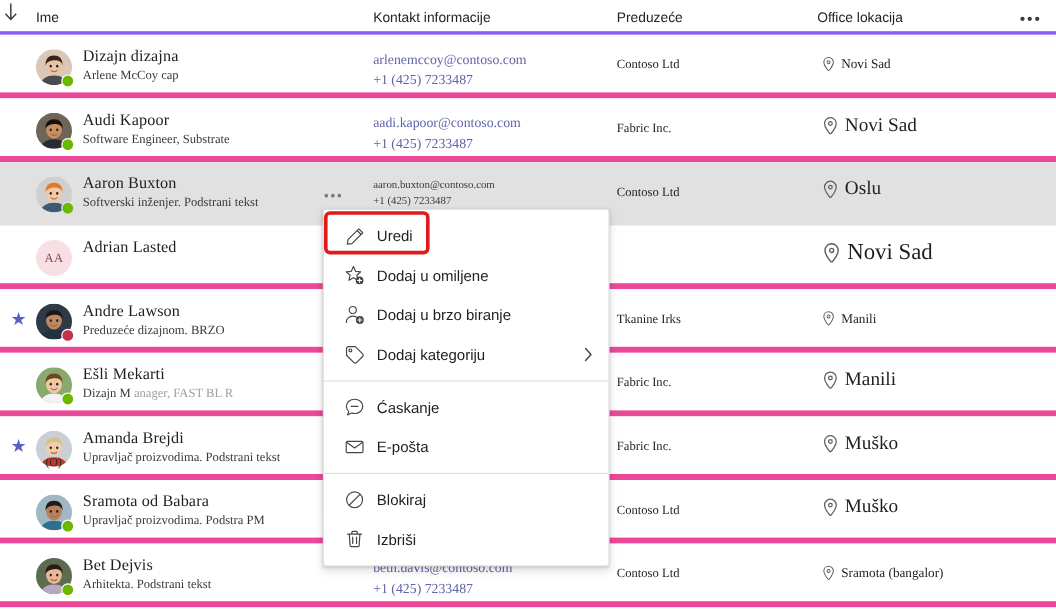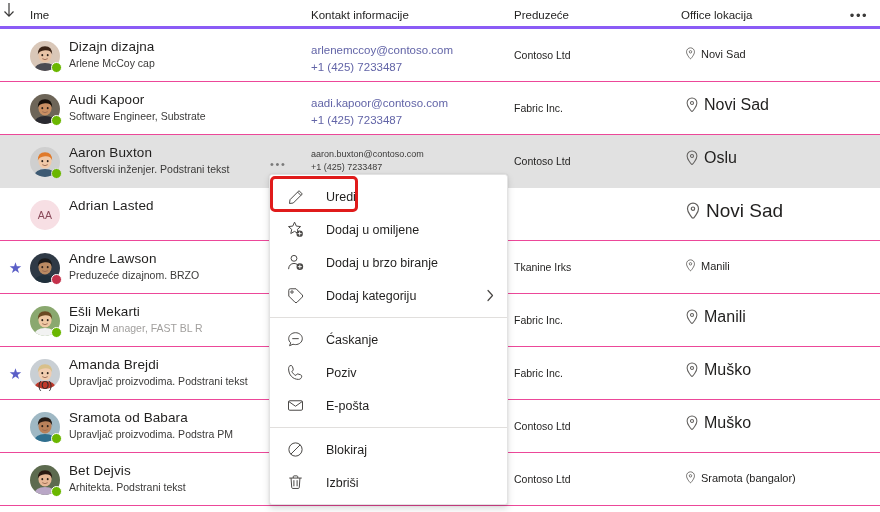--- a/index.html
+++ b/index.html
@@ -44,22 +44,23 @@
     font-size: 13px;
     color: #3b3a39;
     line-height: 1;
   }
 
   
   .rows { position: relative; }
   .row {
     position: relative;
     height: 53px;
-    border-bottom: 1px solid #ec4899;
+    border-bottom: 5px solid #ec4899;
     background: #ffffff;
+    font-family: Liberation Serif, serif;
   }
   .row.selected { background: #e1e1e1; border-bottom-color: #e1e1e1; }
 
   .star {
     position: absolute;
     left: 8px; top: 19px;
     width: 15px; height: 15px;
     color: #5b5fc7;
     font-size: 15px;
     line-height: 15px;
@@ -177,21 +178,21 @@
     z-index: 40;
   }
   .ctx-item {
     position: relative;
     display: flex;
     align-items: center;
     height: 33px;
     padding: 0 12px 0 17px;
     font-size: 12.5px;
     color: #201f1e;
-    gap: 22px;
+    gap: 10px;
     cursor: default;
   }
   .ctx-item .ci {
     flex: 0 0 auto;
     width: 17px; height: 17px;
     display: flex; align-items: center; justify-content: center;
     color: #484644;
   }
   .ctx-item .ci svg { display: block; }
   .ctx-label { flex: 1 1 auto; white-space: nowrap; }
@@ -550,28 +551,20 @@
           <svg width="17" height="17" viewBox="0 0 18 18">
             <path d="M9 1.8c4 0 7.2 2.8 7.2 6.3S13 14.4 9 14.4c-.9 0-1.8-.15-2.6-.4l-3.7 1.6 1.2-3.1C2.6 11.4 1.8 9.9 1.8 8.1 1.8 4.6 5 1.8 9 1.8z" fill="none" stroke="currentColor" stroke-width="1.05" stroke-linejoin="round"></path>
             <path d="M6 8.1h6" stroke="currentColor" stroke-width="1.05" stroke-linecap="round"></path>
           </svg>
         </span>
         <span class="ctx-label">Ćaskanje</span>
       </div>
       <div class="ctx-item">
         <span class="ci">
           <svg width="17" height="17" viewBox="0 0 18 18">
-            <path d="M4.3 1.6c.8 0 1.3.6 1.6 1.6l.7 2.3c.2.8 0 1.3-.6 1.7l-.9.6c.8 2 2.3 3.5 4.3 4.3l.6-.9c.4-.6.9-.8 1.7-.6l2.3.7c1 .3 1.6.8 1.6 1.6 0 1.9-1.5 3.4-3.4 3.4C6.3 16.3 1.7 11.7 1.7 5 1.7 3.1 2.4 1.6 4.3 1.6z" fill="none" stroke="currentColor" stroke-width="1.05" stroke-linejoin="round"></path>
-          </svg>
-        </span>
-        <span class="ctx-label">Poziv</span>
-      </div>
-      <div class="ctx-item">
-        <span class="ci">
-          <svg width="17" height="17" viewBox="0 0 18 18">
             <rect x="1.6" y="4" width="14.8" height="10" rx="1.3" fill="none" stroke="currentColor" stroke-width="1.05"></rect>
             <path d="M1.9 4.8 9 9.8l7.1-5" fill="none" stroke="currentColor" stroke-width="1.05" stroke-linejoin="round"></path>
           </svg>
         </span>
         <span class="ctx-label">E-pošta</span>
       </div>
       <div class="ctx-sep"></div>
       <div class="ctx-item">
         <span class="ci">
           <svg width="17" height="17" viewBox="0 0 18 18">

